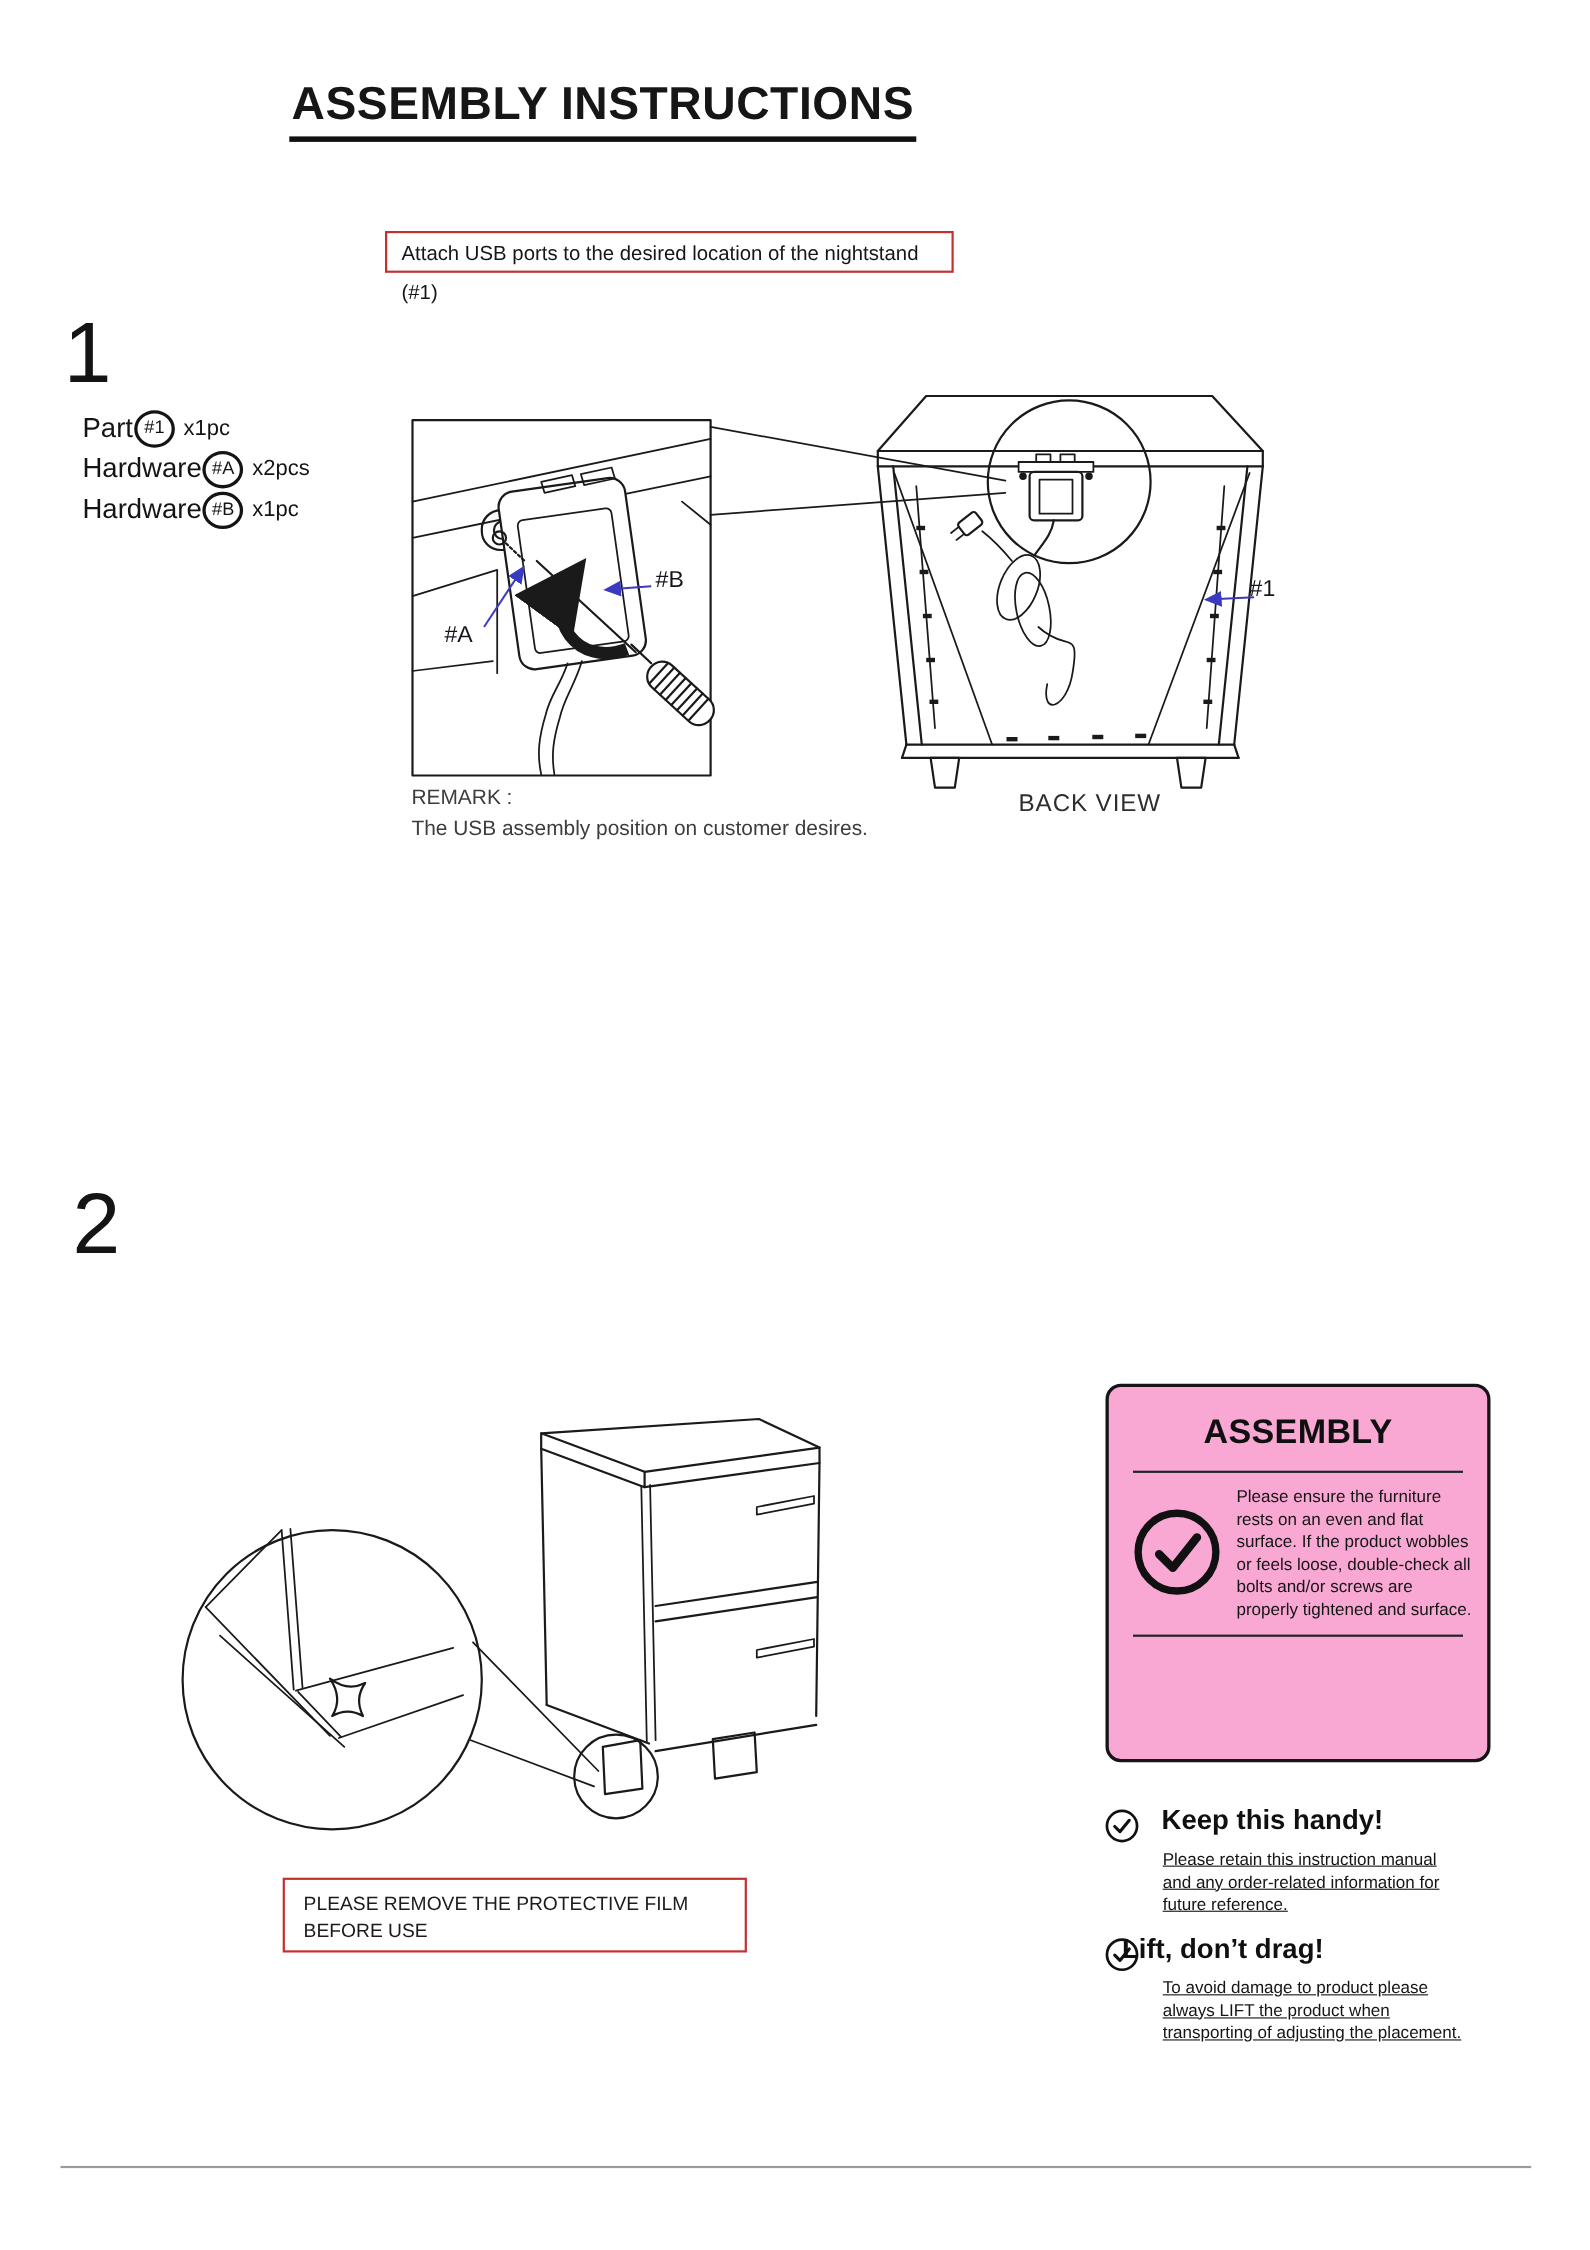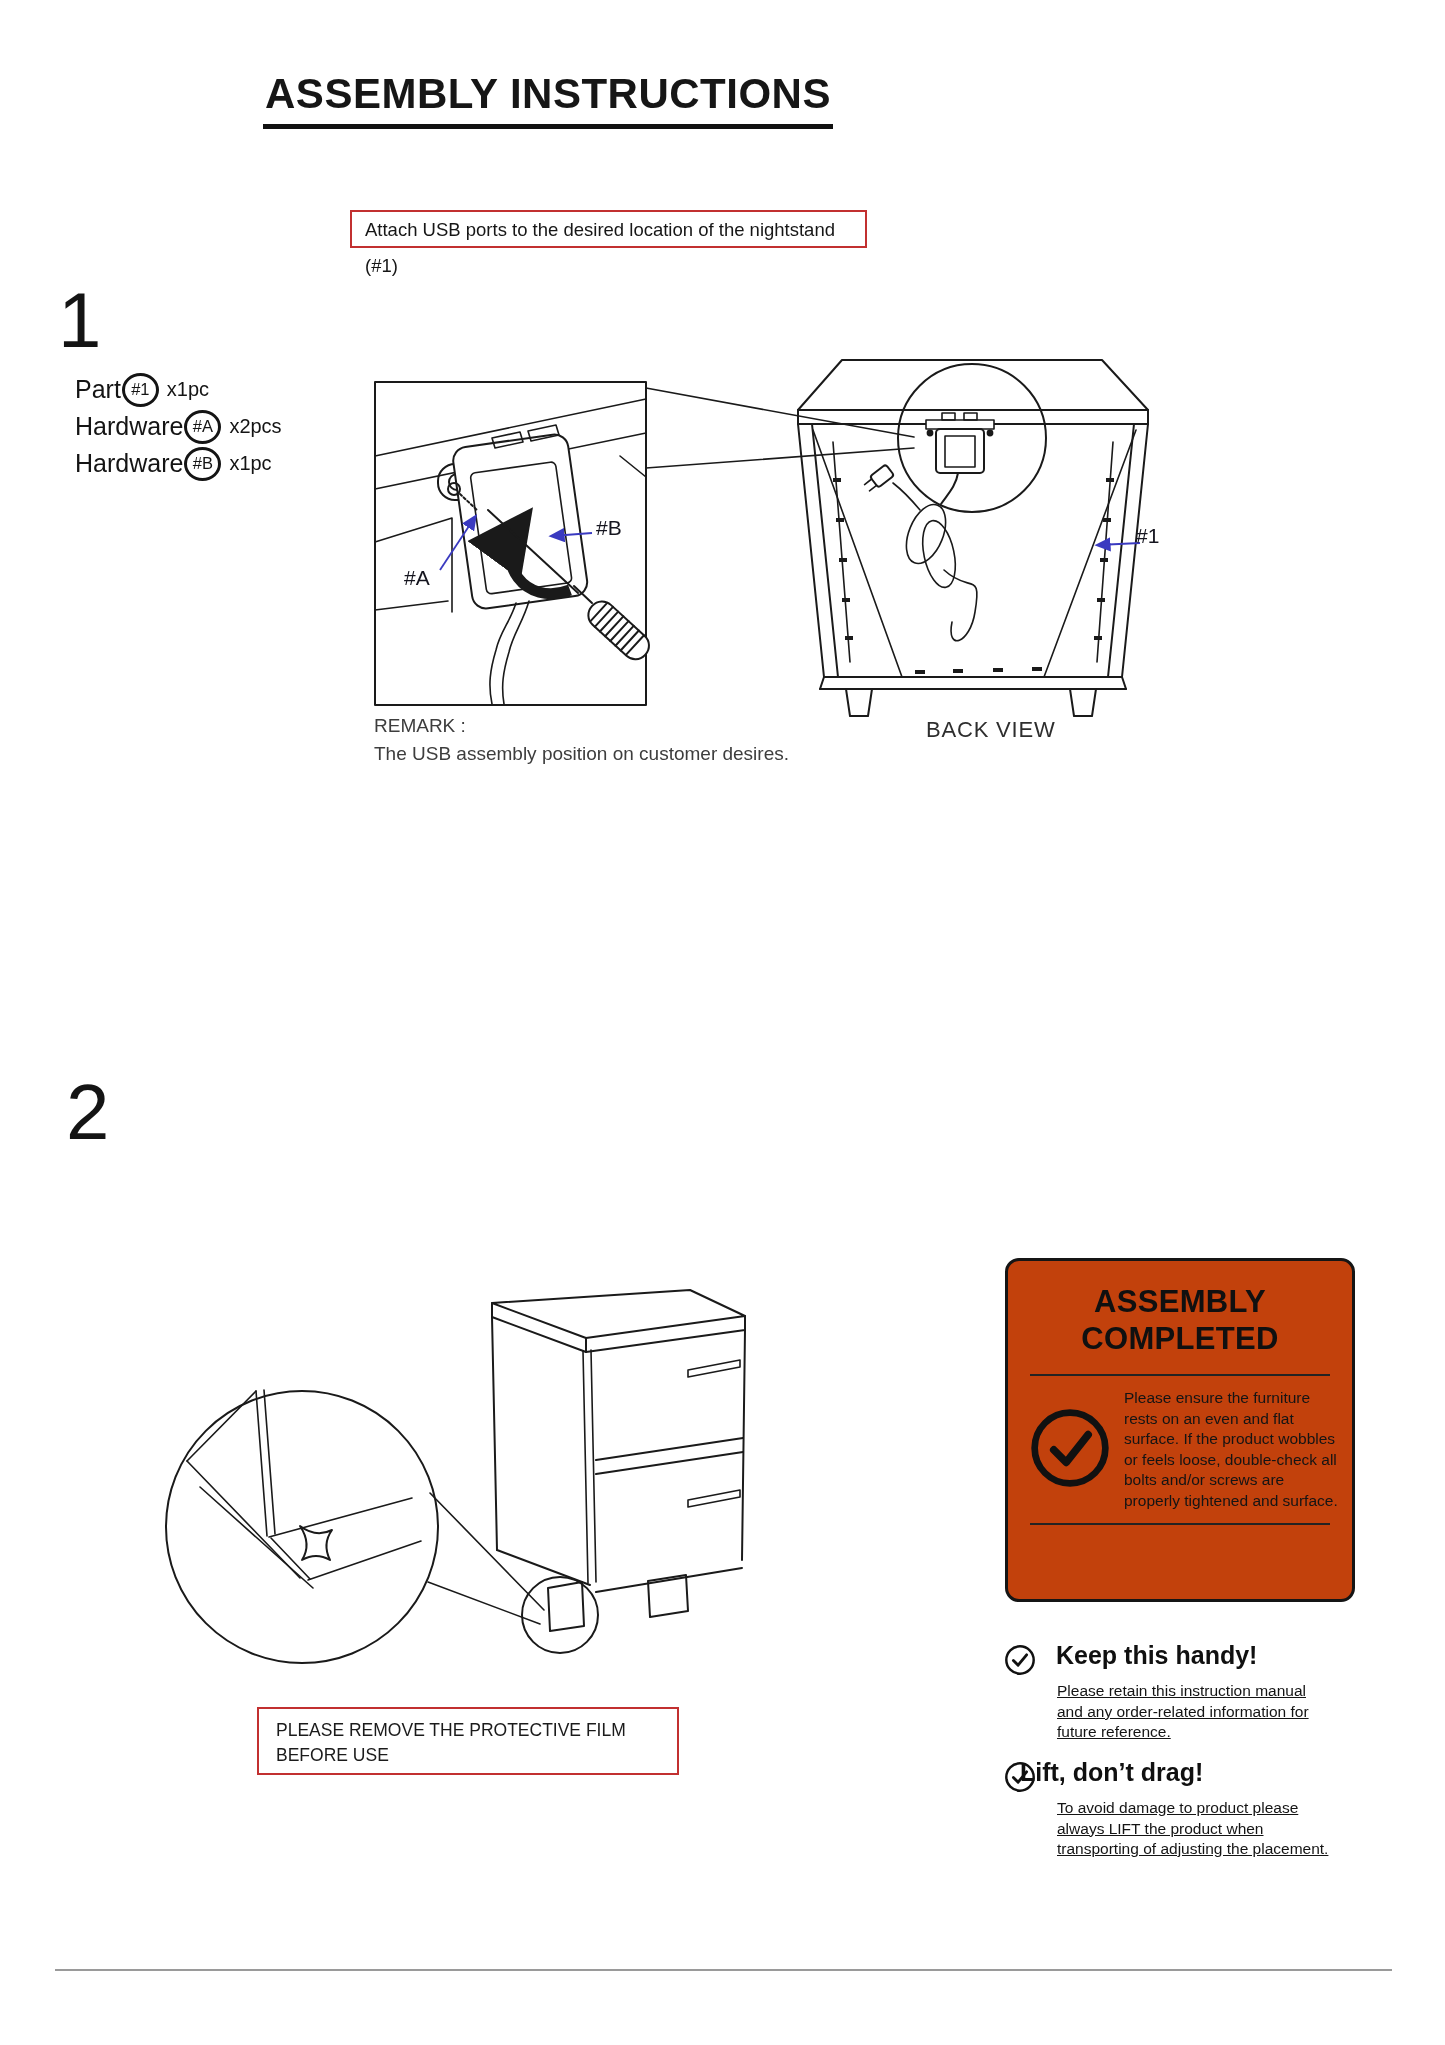--- a/index.html
+++ b/index.html
@@ -35,21 +35,21 @@
   .backview{left:926px;top:717px;font-size:22px;letter-spacing:.8px;color:#2e2e2e;}
 
   .filmbox{
     left:257px;top:1707px;width:422px;height:68px;box-sizing:border-box;
     border:2.5px solid var(--accent-red);padding:9px 0 0 17px;
     font-size:17.5px;line-height:25px;color:#1b1b1b;
   }
 
   .cbox{
     left:1005px;top:1258px;width:350px;height:344px;box-sizing:border-box;
-    border:3px solid #151515;border-radius:14px;background:#c2410c;
+    border:3px solid #151515;border-radius:14px;background:#f9a8d4;
   }
   .cbox-title{ text-align:center;margin-top:22px;font-size:31px;font-weight:700;line-height:37px;letter-spacing:.3px;color:#101010;}
   .cbox-hr{border:none;border-top:2px solid #232323;margin:17px 22px 0 22px;}
   .cbox-row{display:flex;margin:12px 12px 0 19px;}
   .cbox-icon{width:86px;height:86px;margin-top:17px;flex:none;}
   .cbox-body{font-size:15.5px;line-height:20.5px;margin-left:11px;width:216px;color:#141414;}
 
   .tip-icon{width:34px;height:34px;}
   .tip-title{font-size:25px;font-weight:700;color:#101010;}
   .tip-body{font-size:15.5px;line-height:20.5px;width:276px;color:#141414;text-decoration:underline;}
@@ -256,21 +256,20 @@
 </svg>
 
 <div class="abs filmbox">
   <div>PLEASE REMOVE THE PROTECTIVE FILM</div>
   <div>BEFORE USE</div>
 </div>
 
 <div class="abs cbox">
   <div class="cbox-title">
     <span style="display:block">ASSEMBLY</span>
-    <span style="display:block">COMPLETED</span>
   </div>
   <hr class="cbox-hr">
   <div class="cbox-row">
     <svg class="cbox-icon" viewBox="0 0 90 90">
       <circle cx="45" cy="45" r="37" fill="none" stroke="#111" stroke-width="7"></circle>
       <path d="M28,47 L41,60 L64,31" fill="none" stroke="#111" stroke-width="8" stroke-linecap="round" stroke-linejoin="round"></path>
     </svg>
     <div class="cbox-body">Please ensure the furniture rests on an even and flat surface. If the product wobbles or feels loose, double-check all bolts and/or screws are properly tightened and surface.</div>
   </div>
   <hr class="cbox-hr" style="margin-top:12px;">

